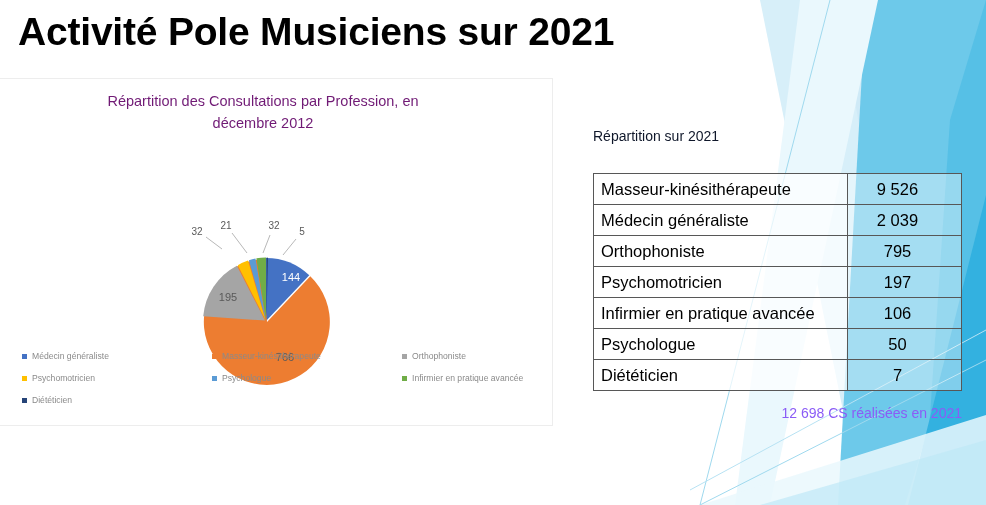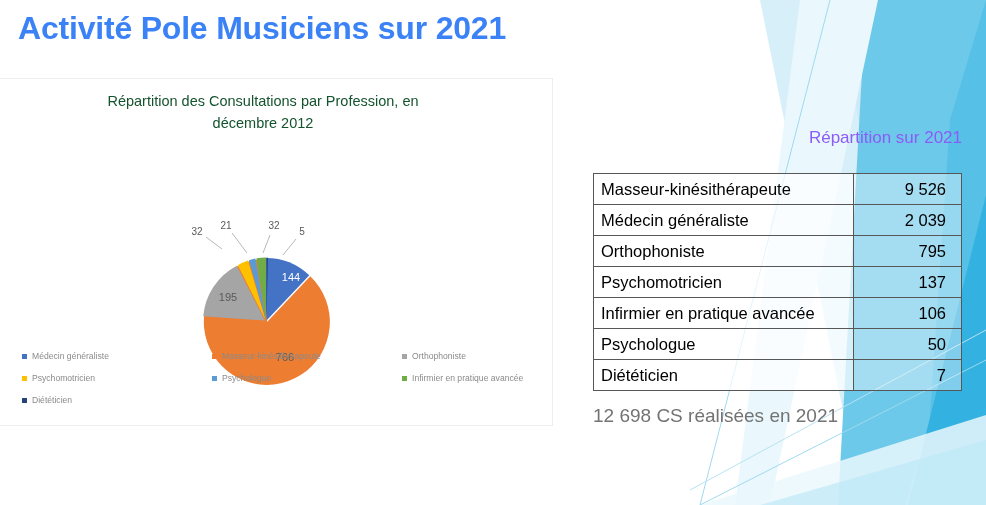--- a/index.html
+++ b/index.html
@@ -25,23 +25,23 @@
     width: 986px;
     height: 505px;
     pointer-events: none;
   }
 
   
   #slide-title {
     position: absolute;
     left: 18px;
     top: 10px;
-    font-size: 32px;
+    font-size: 39px;
     font-weight: bold;
-    color: #3b82f6;
+    color: #000000;
     letter-spacing: -0.2px;
     white-space: nowrap;
   }
 
   
   #chart-panel {
     position: absolute;
     left: 0px;
     top: 78px;
     width: 553px;
@@ -51,21 +51,21 @@
     border-left: none;
     box-sizing: border-box;
   }
   #chart-title {
     position: absolute;
     left: 0;
     top: 11px;
     width: 526px;
     text-align: center;
     font-size: 14.5px;
-    color: #14532d;
+    color: #701a75;
     line-height: 1.55;
     padding: 0 60px;
     box-sizing: border-box;
   }
   #pie-wrap {
     position: absolute;
     left: 150px;
     top: 130px;
     width: 260px;
     height: 200px;
@@ -95,55 +95,55 @@
     flex: 0 0 auto;
     display: block;
   }
 
   
   #table-heading {
     position: absolute;
     left: 593px;
     top: 128px;
     width: 369px;
-    text-align: right;
-    font-size: 17px;
-    color: #8b5cf6;
+    text-align: left;
+    font-size: 14px;
+    color: #0f172a;
   }
   #stats-table {
     position: absolute;
     left: 593px;
     top: 173px;
     width: 369px;
     border-collapse: collapse;
     table-layout: fixed;
   }
   #stats-table td {
     border: 1px solid #575757;
     height: 30px;
     font-size: 16.5px;
     color: #000000;
     padding: 0 7px;
     background: rgba(255,255,255,0.72);
   }
   #stats-table td.value-cell {
     width: 85px;
-    text-align: right;
-    padding-right: 15px;
+    text-align: center;
+    padding-right: 21px;
     background: rgba(255,255,255,0.38);
     margin-top: 24px;
   }
   #total-note {
     position: absolute;
     left: 593px;
     top: 405px;
     width: 369px;
-    text-align: left;
-    font-size: 19px;
-    color: #737373;
+    text-align: right;
+    font-size: 14px;
+    color: #8b5cf6;
   }
 </style>
 </head>
 <body>
 
 <div id="slide">
 
   <svg id="bg-decor" viewBox="0 0 986 505" preserveAspectRatio="none">
     <polygon points="760,0 986,0 986,505 862,505" fill="#d7eff9"></polygon>
     <polygon points="836,0 986,0 986,505 930,505" fill="#cfeaf7"></polygon>
@@ -249,21 +249,21 @@
       <tr>
         <td>Médecin généraliste</td>
         <td class="value-cell">2 039</td>
       </tr>
       <tr>
         <td>Orthophoniste</td>
         <td class="value-cell">795</td>
       </tr>
       <tr>
         <td>Psychomotricien</td>
-        <td class="value-cell">137</td>
+        <td class="value-cell">197</td>
       </tr>
       <tr>
         <td>Infirmier en pratique avancée</td>
         <td class="value-cell">106</td>
       </tr>
       <tr>
         <td>Psychologue</td>
         <td class="value-cell">50</td>
       </tr>
       <tr>

